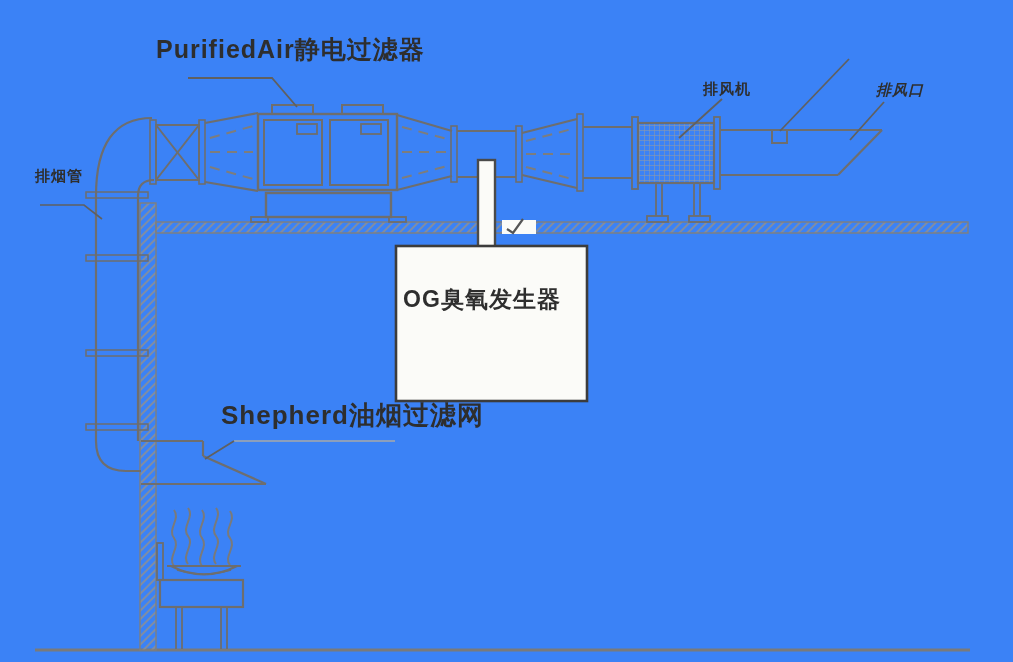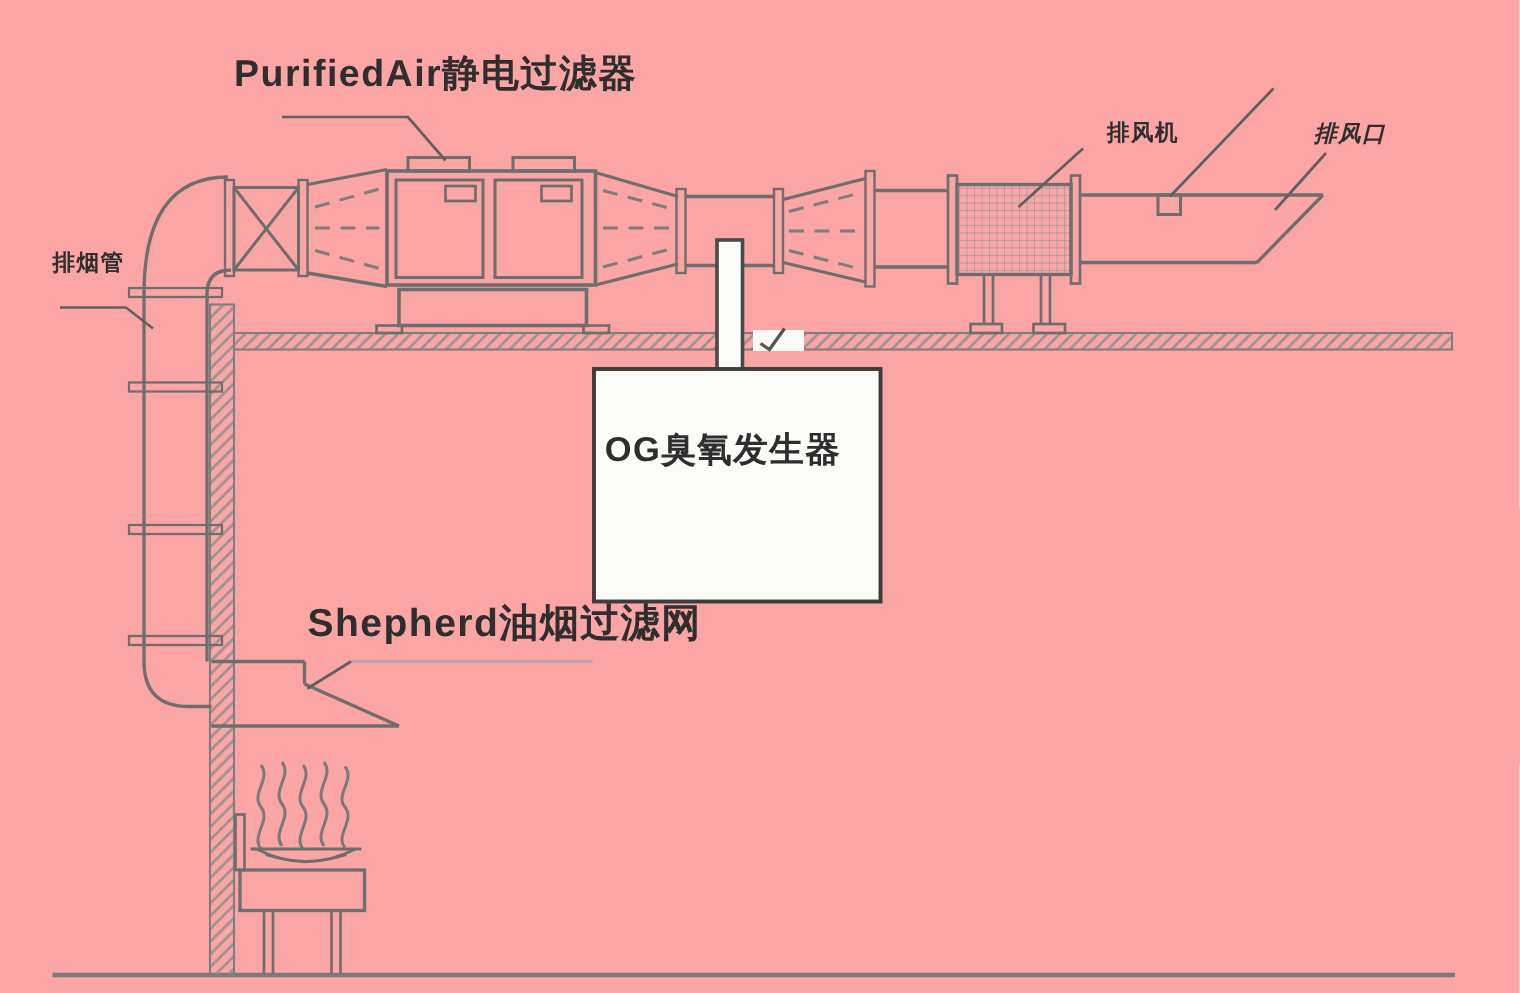--- a/index.html
+++ b/index.html
@@ -1,19 +1,19 @@
 <!DOCTYPE html>
 <html><head>
 <meta charset="utf-8">
 <style>
   html,body{margin:0;padding:0;background:#e8e8e8;}
   .canvas{
     position:relative;
     width:1013px;height:662px;
-    background:#fca5a5;
+    background:#3b82f6;
     overflow:hidden;
     font-family:"Liberation Sans","DejaVu Sans",sans-serif;
   }
   .canvas svg{position:absolute;left:0;top:0;}
   .lbl{
     position:absolute;
     color:#2e2e2e;
     white-space:nowrap;
     font-weight:bold;
     line-height:1.1;
@@ -217,23 +217,23 @@
     </g>
     <g>
       <line x1="395" y1="441" x2="234" y2="441" stroke="#a8a8a8" stroke-width="1.6"></line>
       <line x1="234" y1="441" x2="205" y2="459" stroke="#606060" stroke-width="1.8"></line>
     </g>
   </svg>
 
   <div class="lbl lbl-big" style="left:156px;top:36px;">PurifiedAir静电过滤器</div>
 
 
-  <div class="lbl lbl-small" style="left:738px;top:81px;">排风机</div>
+  <div class="lbl lbl-small" style="left:703px;top:81px;">排风机</div>
 
   <div class="lbl lbl-small" style="left:876px;top:82px;font-style:italic;">排风口</div>
 
   <div class="lbl lbl-small" style="left:35px;top:168px;">排烟管</div>
 
   <div class="lbl-ozone">OG臭氧发生器</div>
 
-  <div class="lbl lbl-big" style="left:205px;top:401px;font-size:26px;">Shepherd油烟过滤网</div>
+  <div class="lbl lbl-big" style="left:221px;top:401px;font-size:26px;">Shepherd油烟过滤网</div>
 
 </div>
 
 </body></html>

